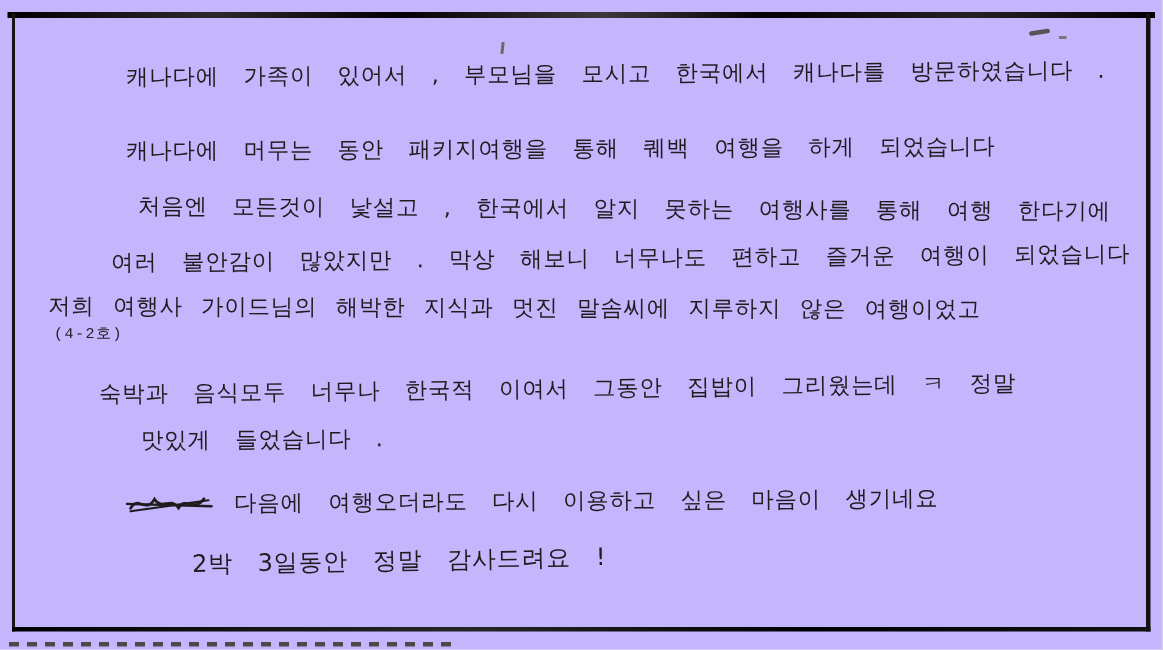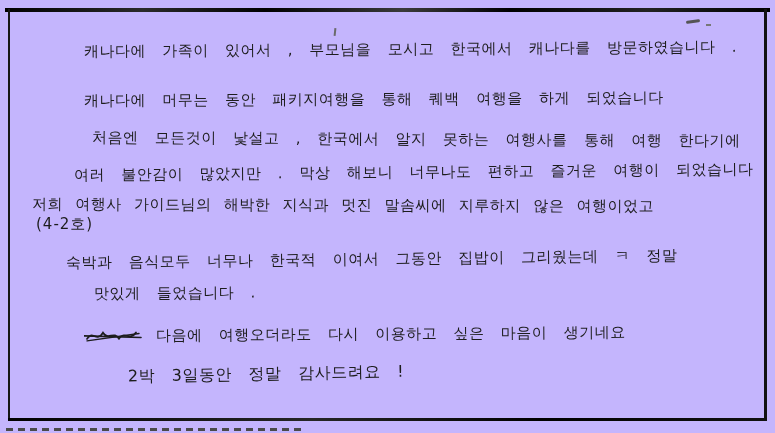--- a/index.html
+++ b/index.html
@@ -24,21 +24,21 @@
   
   .hw{
     position:absolute;color:#1d1d1d;font-size:15px;letter-spacing:0.5px;
     word-spacing:11px;white-space:nowrap;font-weight:500;
   }
   .l1{left:84px;top:40px;transform:rotate(-0.4deg);}
   .l2{left:84px;top:90px;transform:rotate(-0.3deg);}
   .l3{left:92px;top:130px;transform:rotate(0.3deg);}
   .l4{left:74px;top:163px;transform:rotate(-0.5deg);}
   .l5{left:32px;top:196px;transform:rotate(0.2deg);word-spacing:7px;}
-  .l5b{left:36px;top:215px;font-size:15px;letter-spacing:1px;}
+  .l5b{left:36px;top:215px;font-size:10px;letter-spacing:1px;font-family:Liberation Mono, monospace;}
   .l6{left:66px;top:250px;transform:rotate(-0.7deg);}
   .l7{left:94px;top:284px;transform:rotate(-0.4deg);}
   .l8{left:84px;top:324px;transform:rotate(-0.4deg);display:flex;align-items:center;gap:14px;}
   .l9{left:128px;top:364px;transform:rotate(-1deg);font-size:16px;}
   .scribble{display:inline-block;vertical-align:middle;}
 </style>
 </head>
 <body>
 
 <div class="page">

